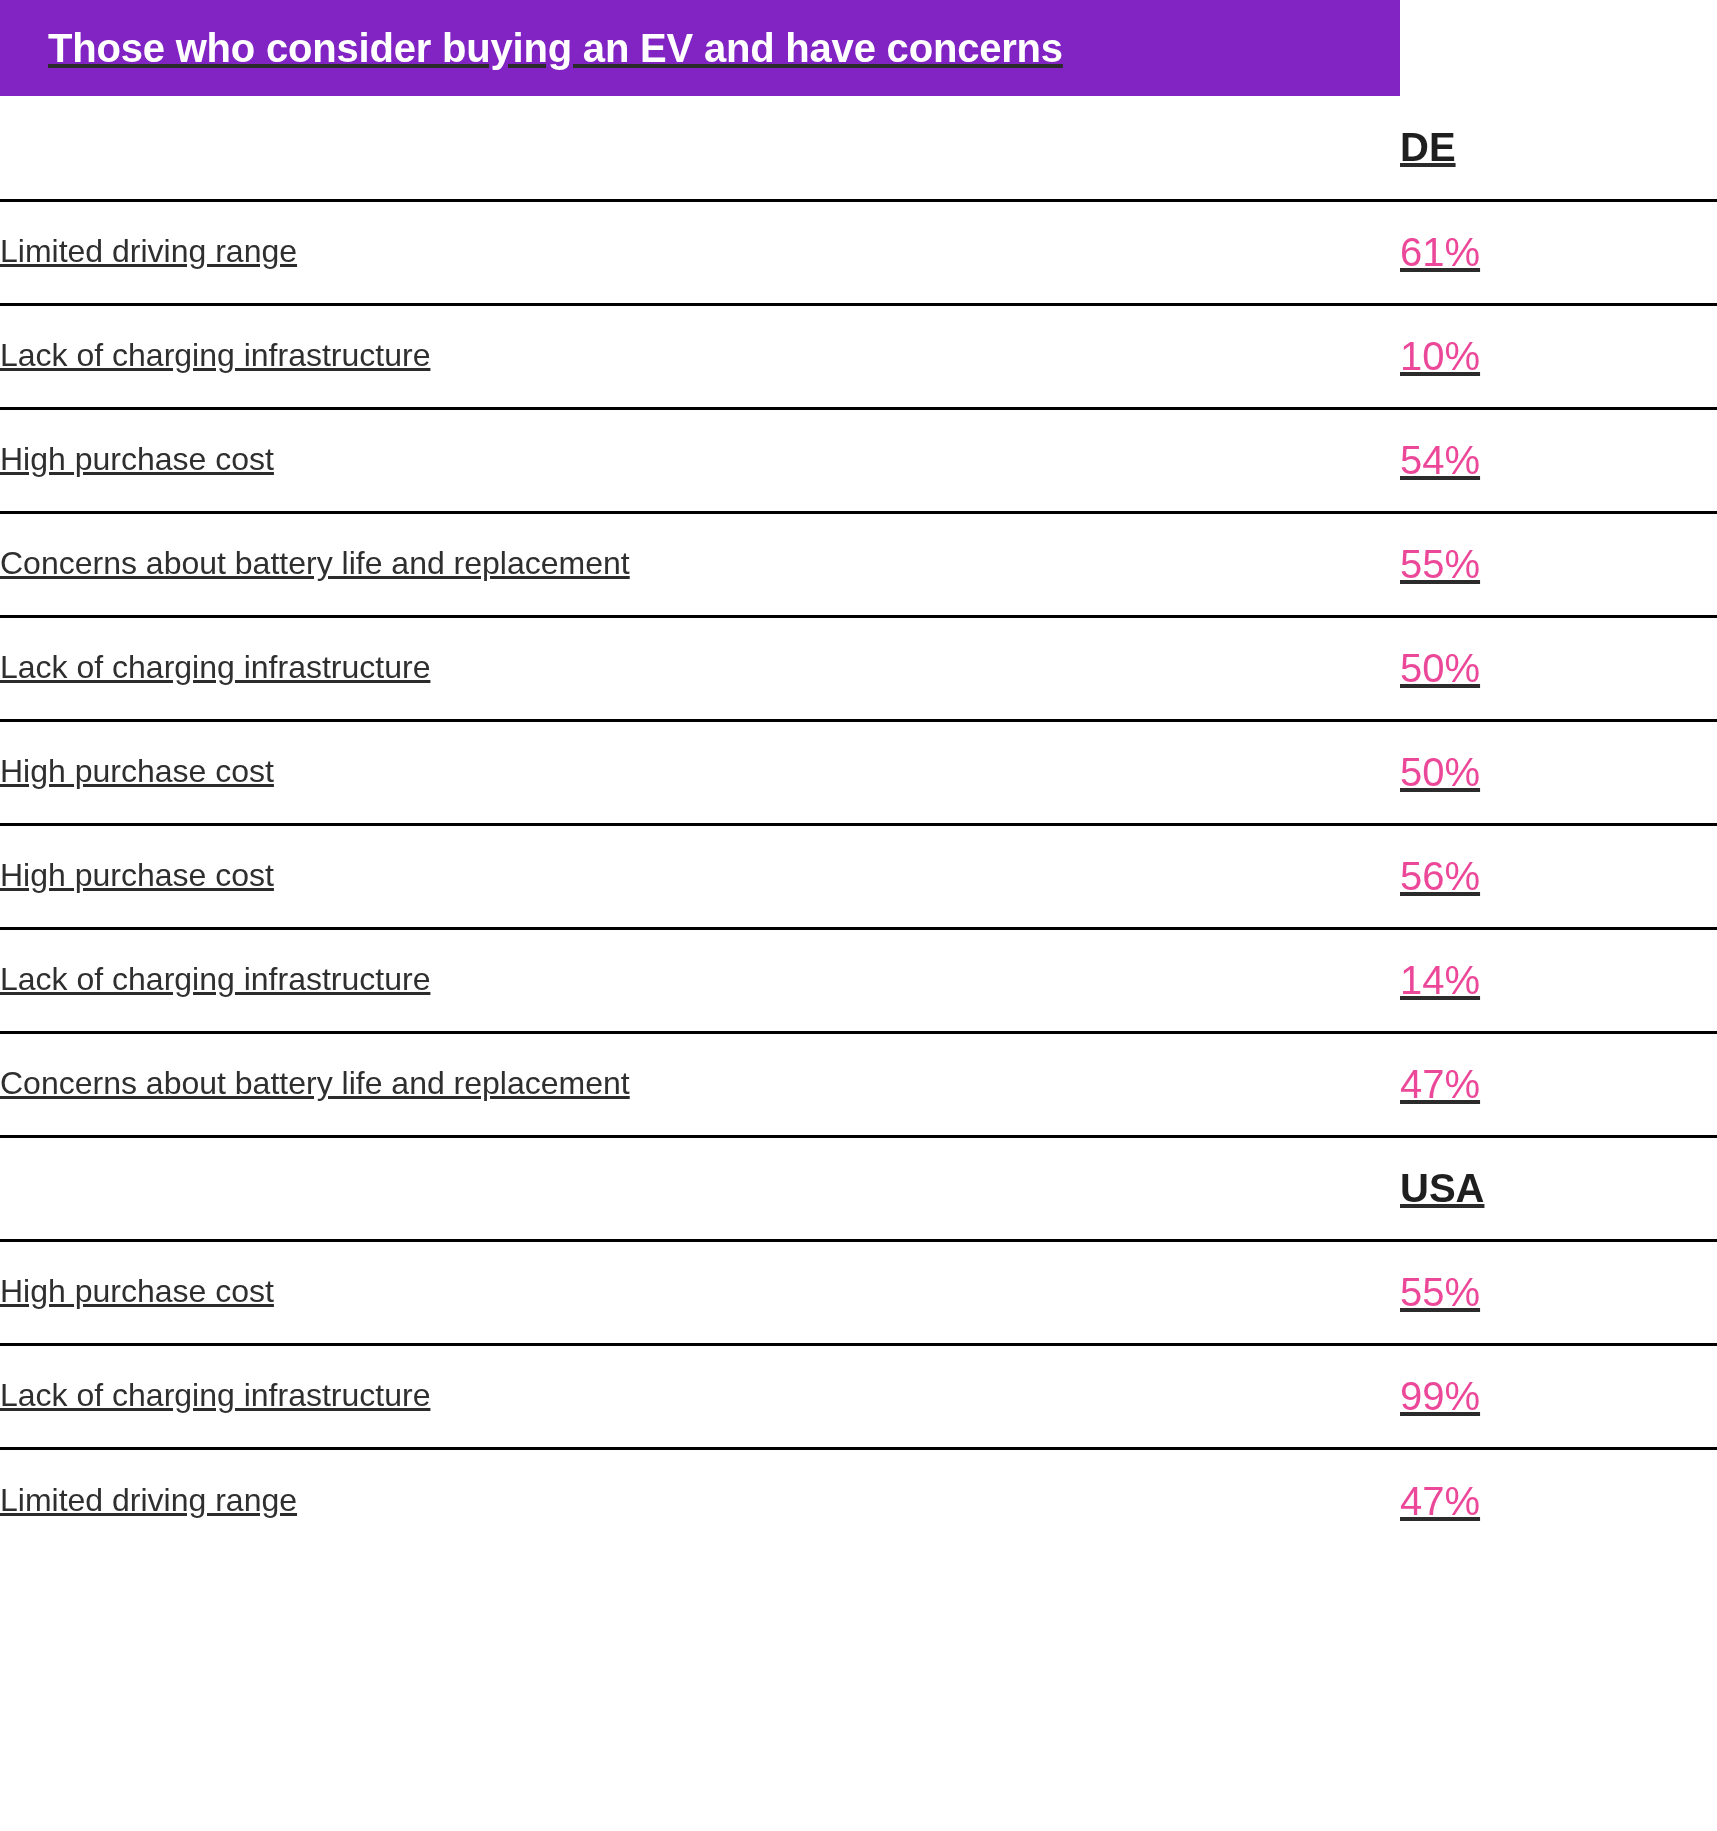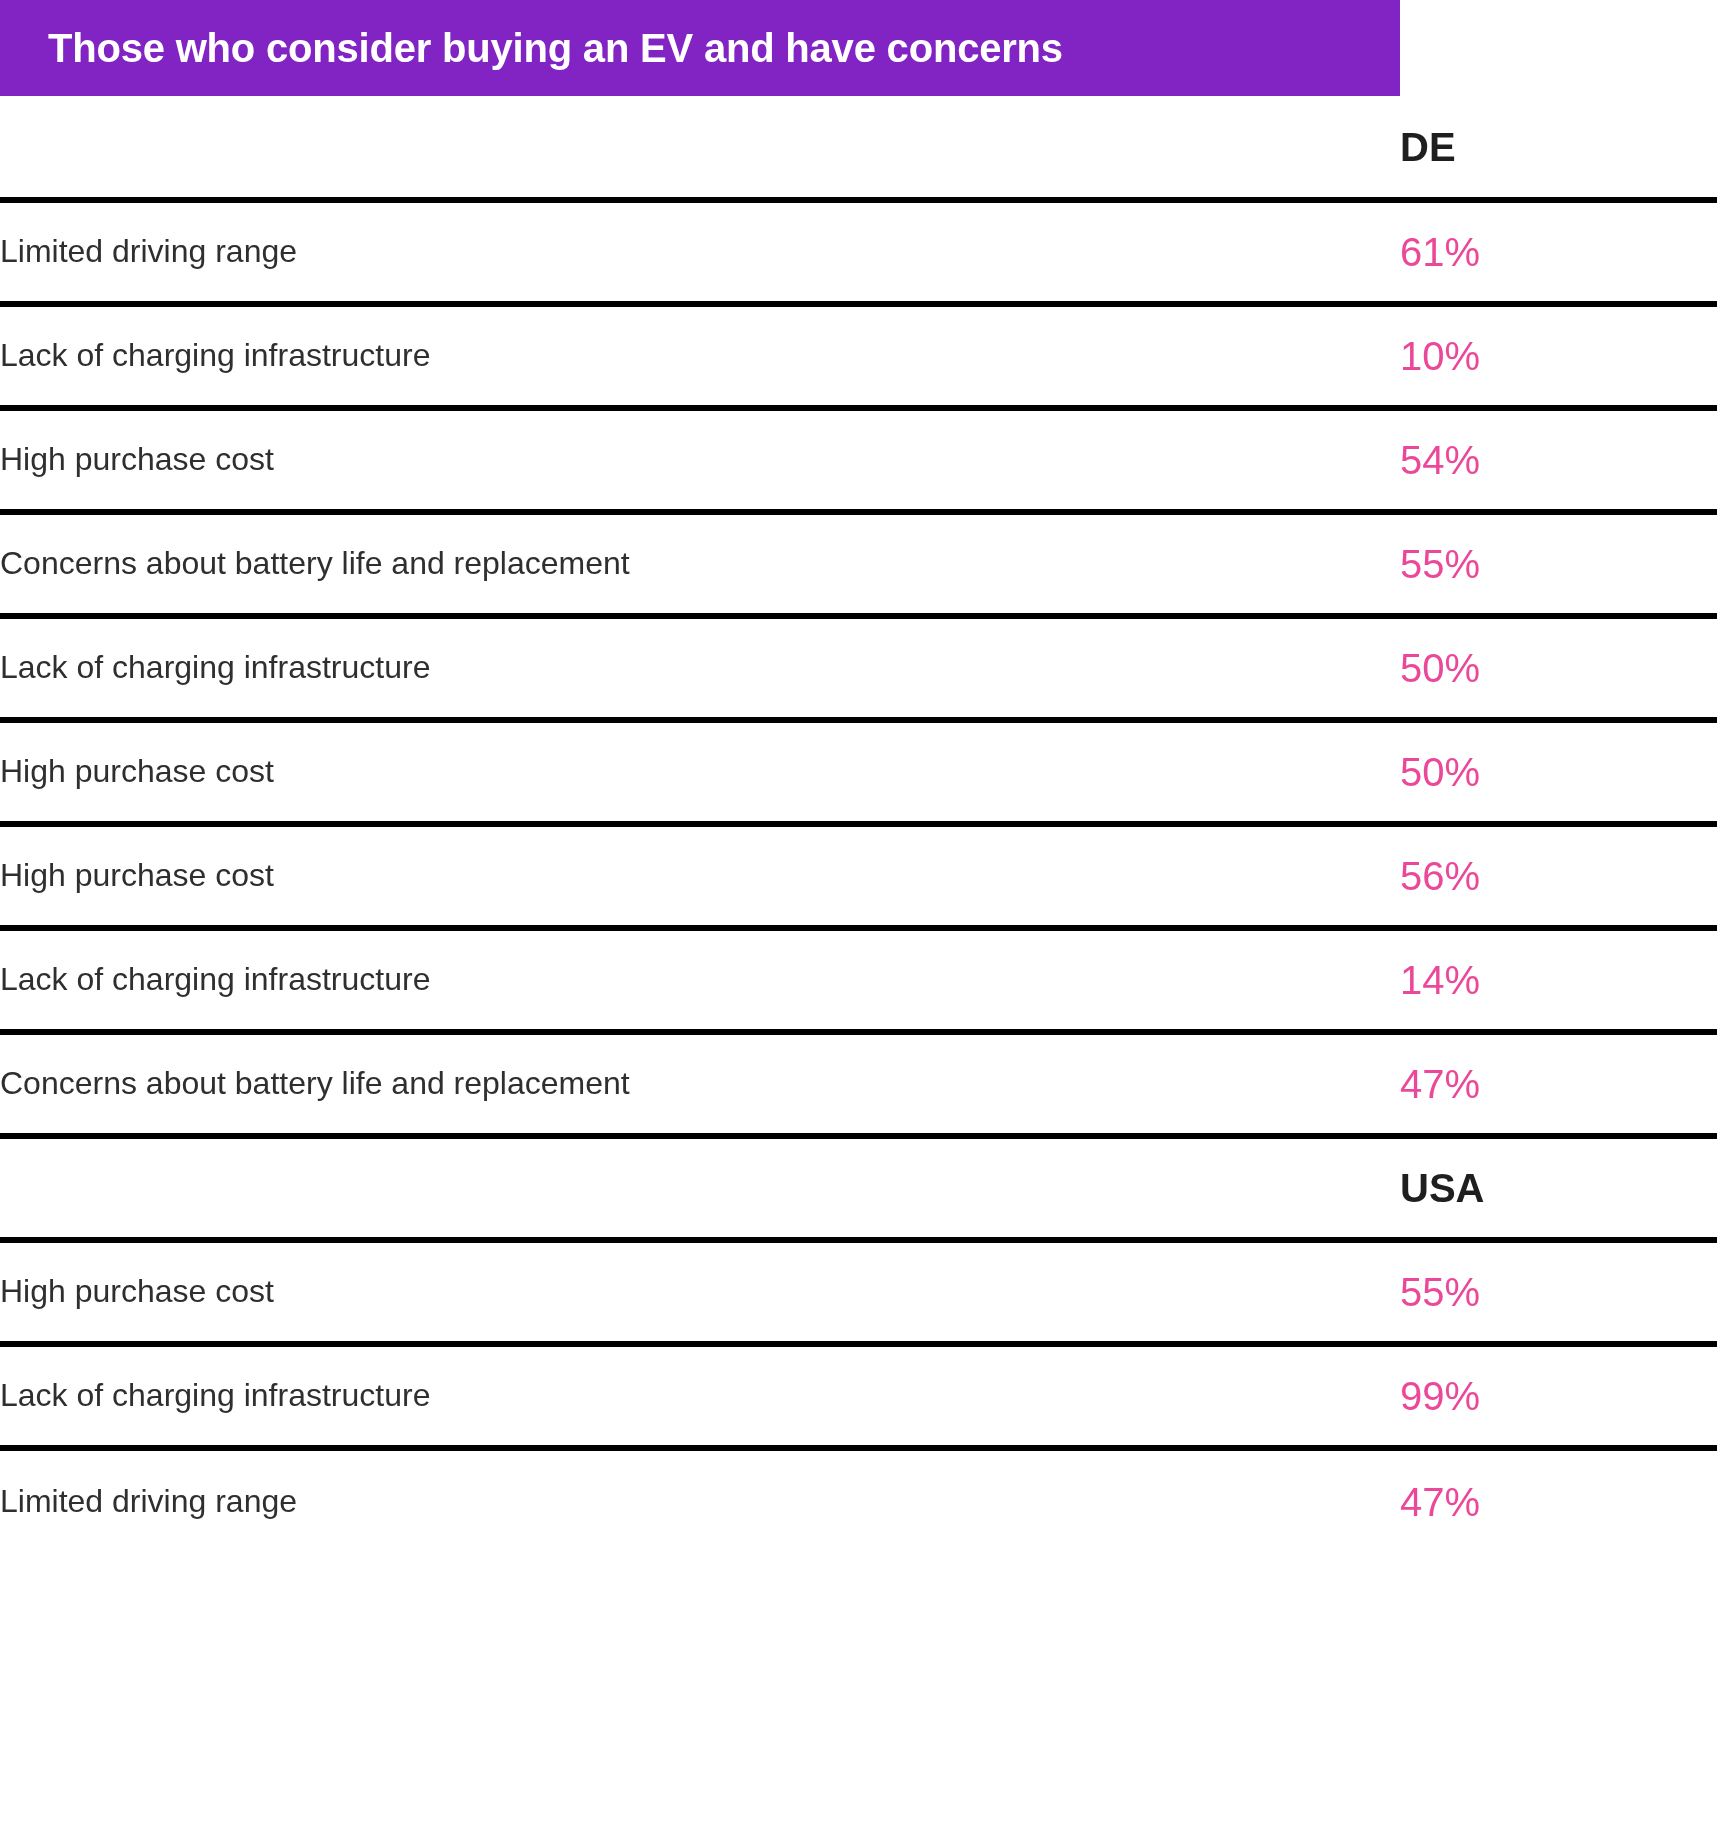--- a/index.html
+++ b/index.html
@@ -14,20 +14,21 @@
     color: #2b2b2b;
     -webkit-font-smoothing: antialiased;
   }
 
   .card {
     box-sizing: border-box;
     width: 1717px;
     height: 1592px;
     padding: 0;
     position: relative;
+    text-decoration: underline;
   }
 
   
   .title-bar {
     box-sizing: border-box;
     height: 96px;
     width: 1400px;
     background: #8223c4;
     display: flex;
     align-items: center;
@@ -47,21 +48,21 @@
     border-collapse: collapse;
     table-layout: fixed;
   }
   table.data-table col.c-label { width: 1400px; }
   table.data-table col.c-value { width: 317px; }
 
   table.data-table tr {
     height: 104px;
   }
   table.data-table td {
-    border-bottom: 6px solid #000000;
+    border-bottom: 3px solid #000000;
     vertical-align: middle;
     padding: 0;
   }
   td.label-cell {
     padding-left: 48px;
     font-size: 32px;
     color: #2f2f2f;
     line-height: 1.1;
   }
   td.value-cell {

